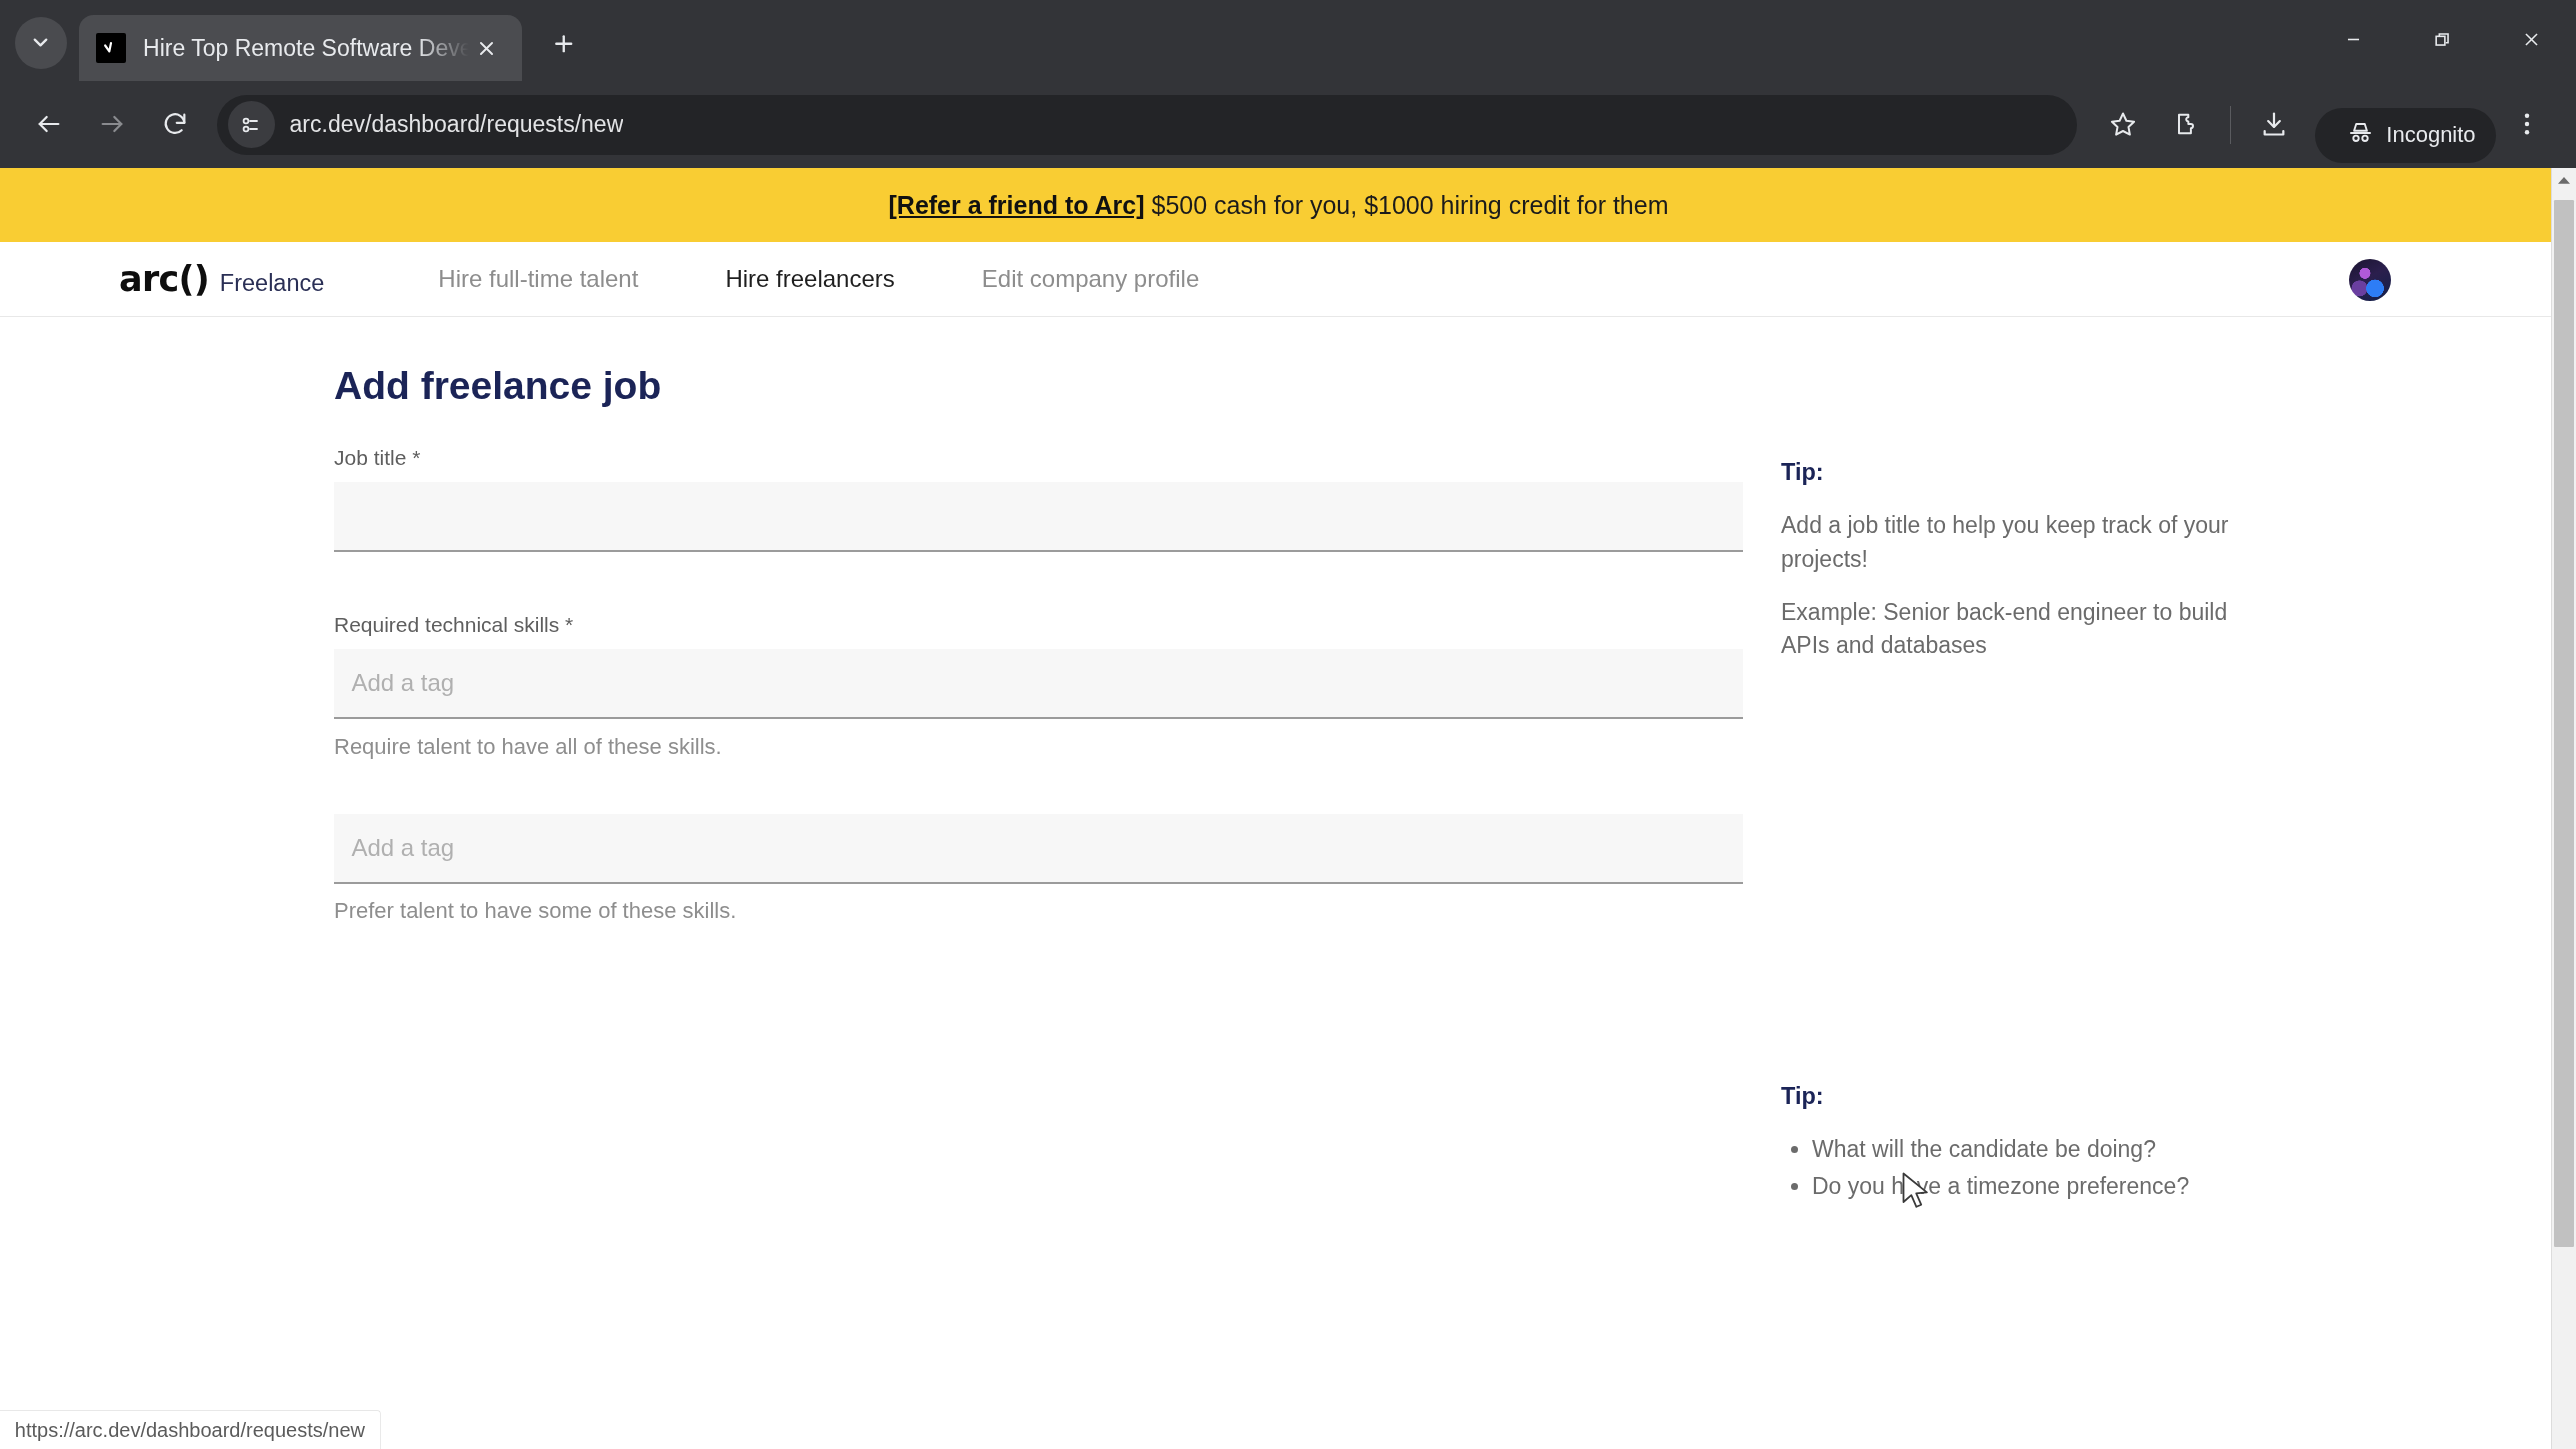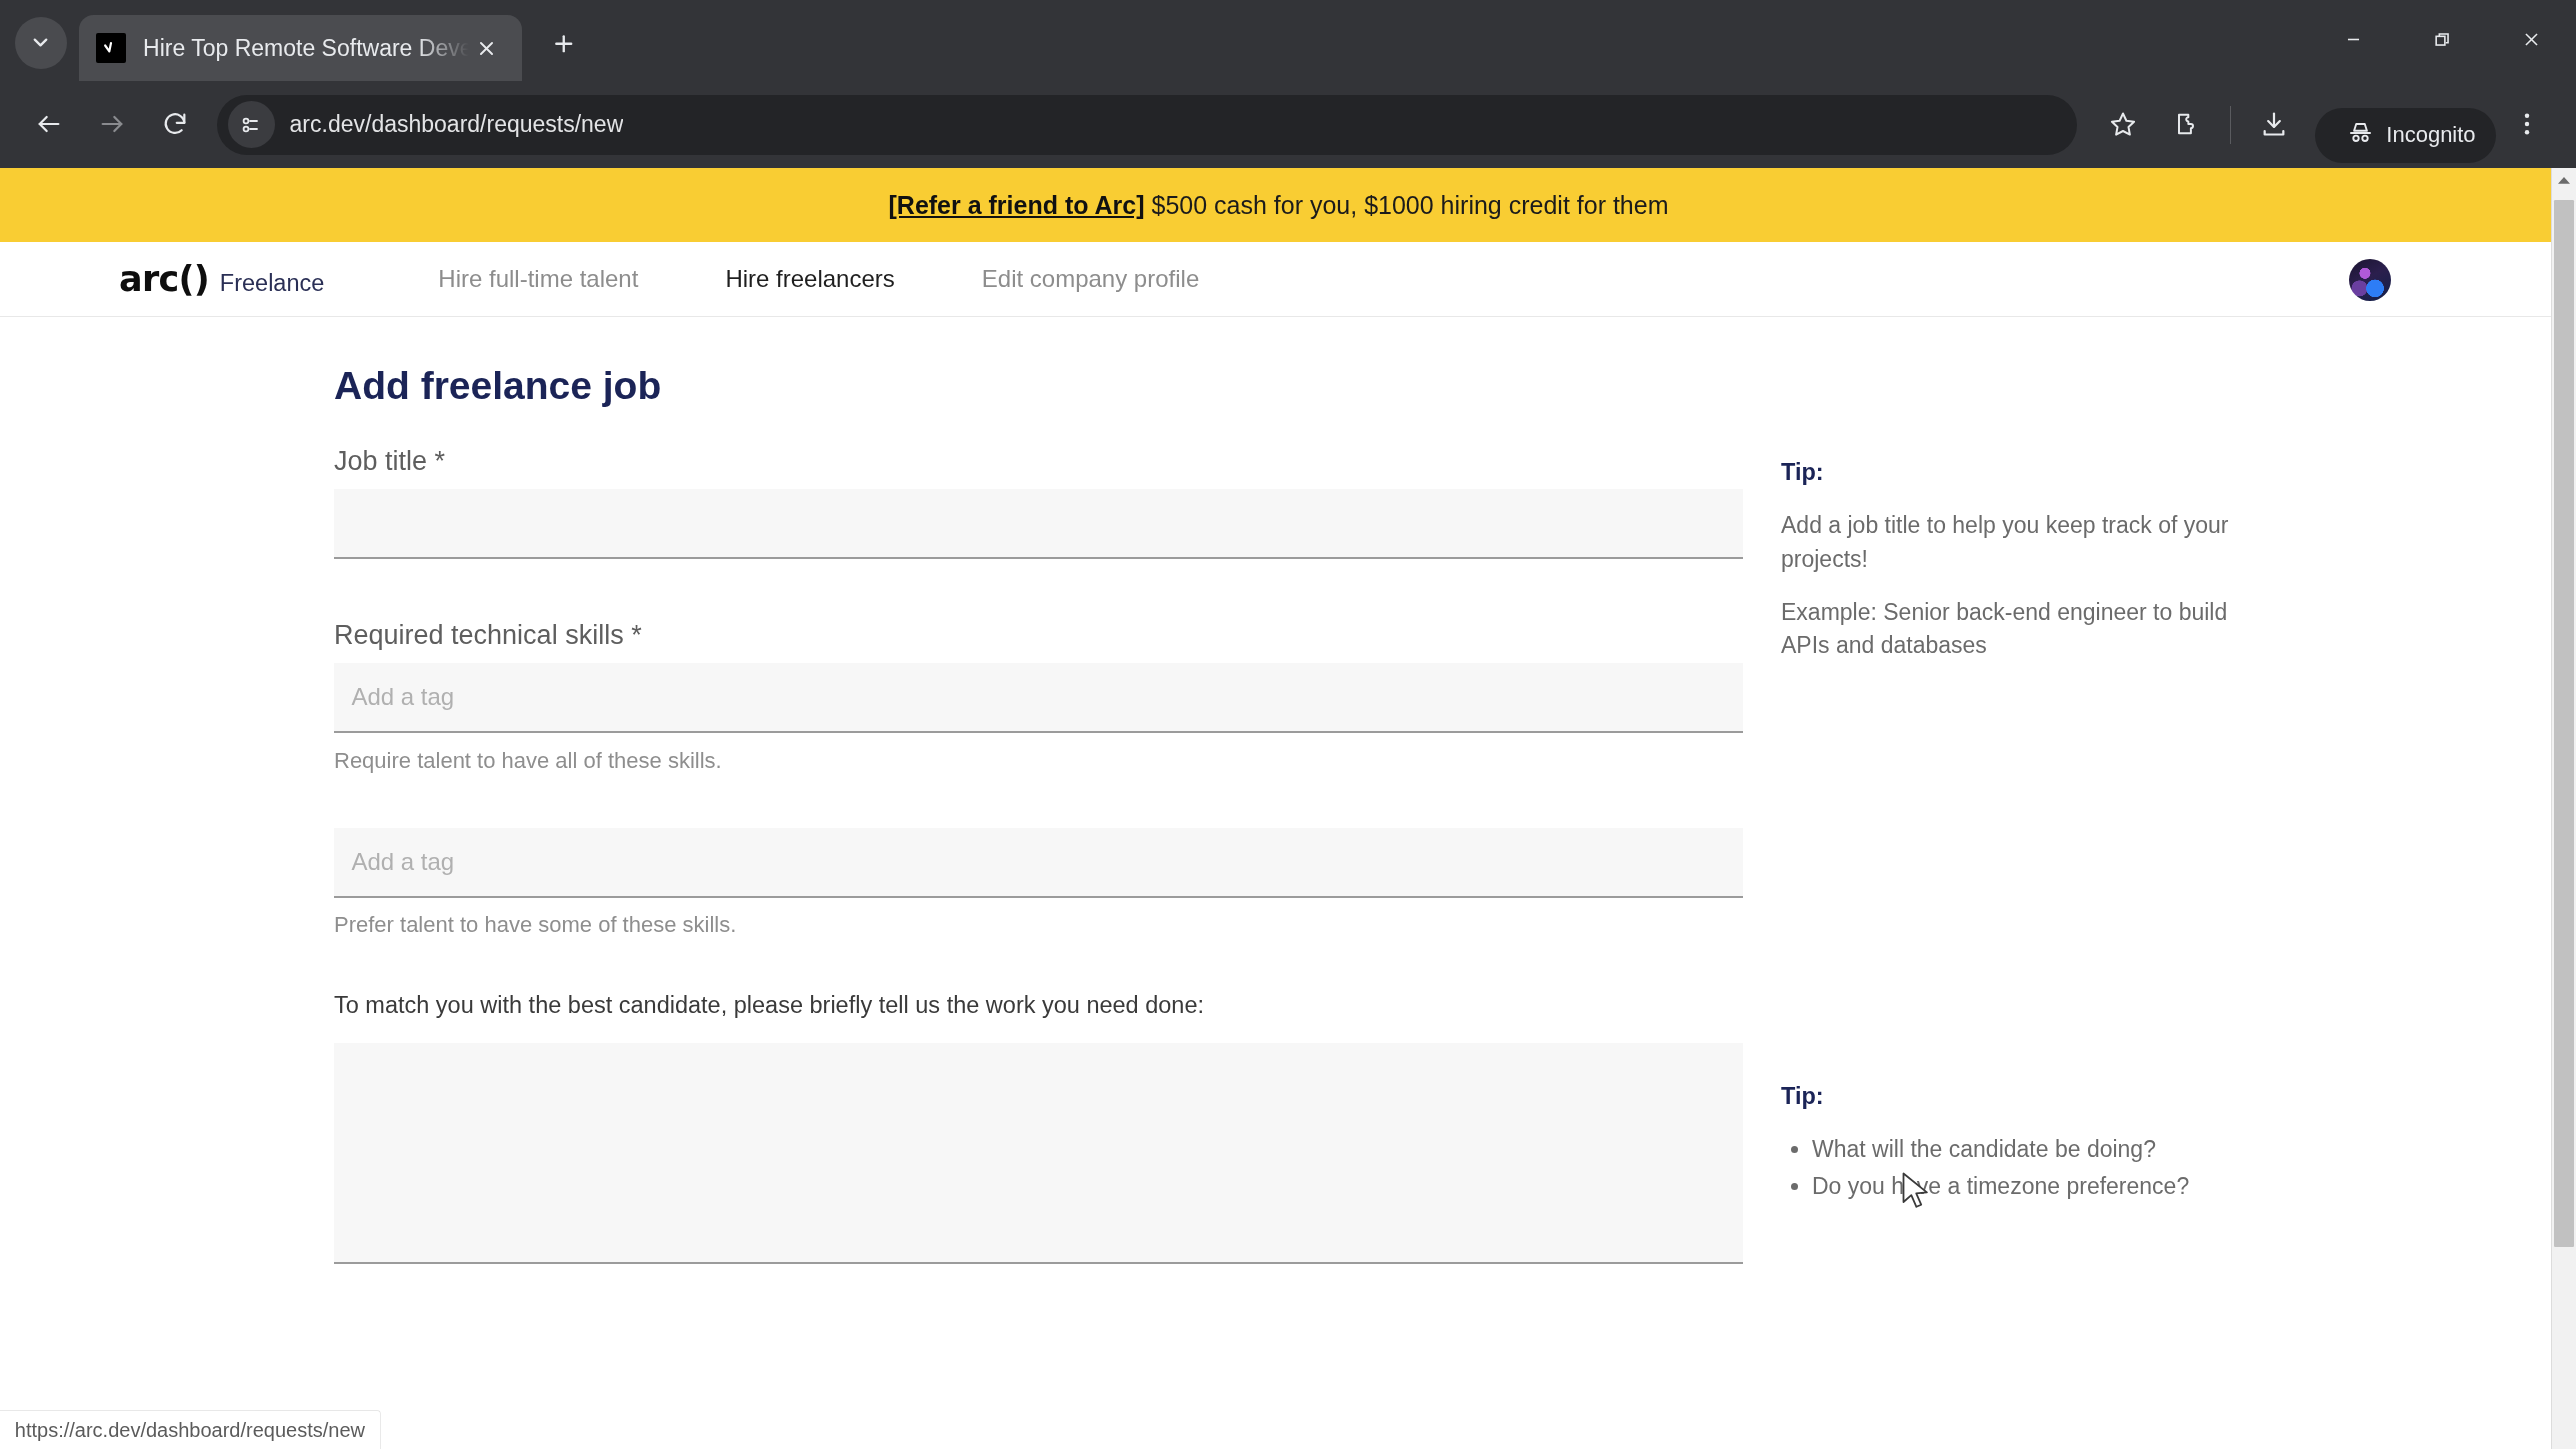--- a/index.html
+++ b/index.html
@@ -142,21 +142,21 @@
   .page-title {
     font-size: 39px; font-weight: 700; color:#1b2457;
     margin-left: 334px; margin-bottom: 38px;
   }
 
   .cols { display:flex; margin-left: 334px; }
   .formcol { width: 1409px; flex: none; }
   .tipcol { width: 483px; flex: none; margin-left: 38px; position: relative; }
 
   .field { margin-bottom: 9.4px; }
-  .flabel { font-size: 27px; color:#5e5e5e; margin-bottom: 12px; display:block; }
+  .flabel { font-size: 21px; color:#5e5e5e; margin-bottom: 12px; display:block; }
   .finput {
     width: 1409px; height: 70px; background:#f7f7f7;
     border: none; border-bottom: 2px solid #9b9b9b;
     font-size: 24px; color:#333; padding: 0 17.4px;
     font-family: "Liberation Sans", sans-serif;
     display:block; outline: none;
   }
   .finput::placeholder { color:#b0b0b0; }
   .fhelp { font-size: 22px; color:#8e8e8e; margin-top: 14.8px; display:block; }
   .spacer-lg { height: 52px; }
@@ -401,24 +401,20 @@
 
           <div class="spacer-md"></div>
 
           <div class="field">
             <input class="finput" type="text" value="" placeholder="Add a tag" style="">
             <span class="fhelp">Prefer talent to have some of these skills.</span>
           </div>
 
           <div class="spacer-md"></div>
 
-          <div class="field">
-            <p class="prompt-line">To match you with the best candidate, please briefly tell us the work you need done:</p>
-            <textarea class="ftextarea" placeholder="" style=""></textarea>
-          </div>
 
         </div>
 
         <div class="tipcol">
 
           <div class="tipblock tip-1">
             <div class="tip-head">Tip:</div>
             <p class="tip-p">Add a job title to help you keep track of your projects!</p>
             <p class="tip-p">Example: Senior back-end engineer to build APIs and databases</p>
           </div>

